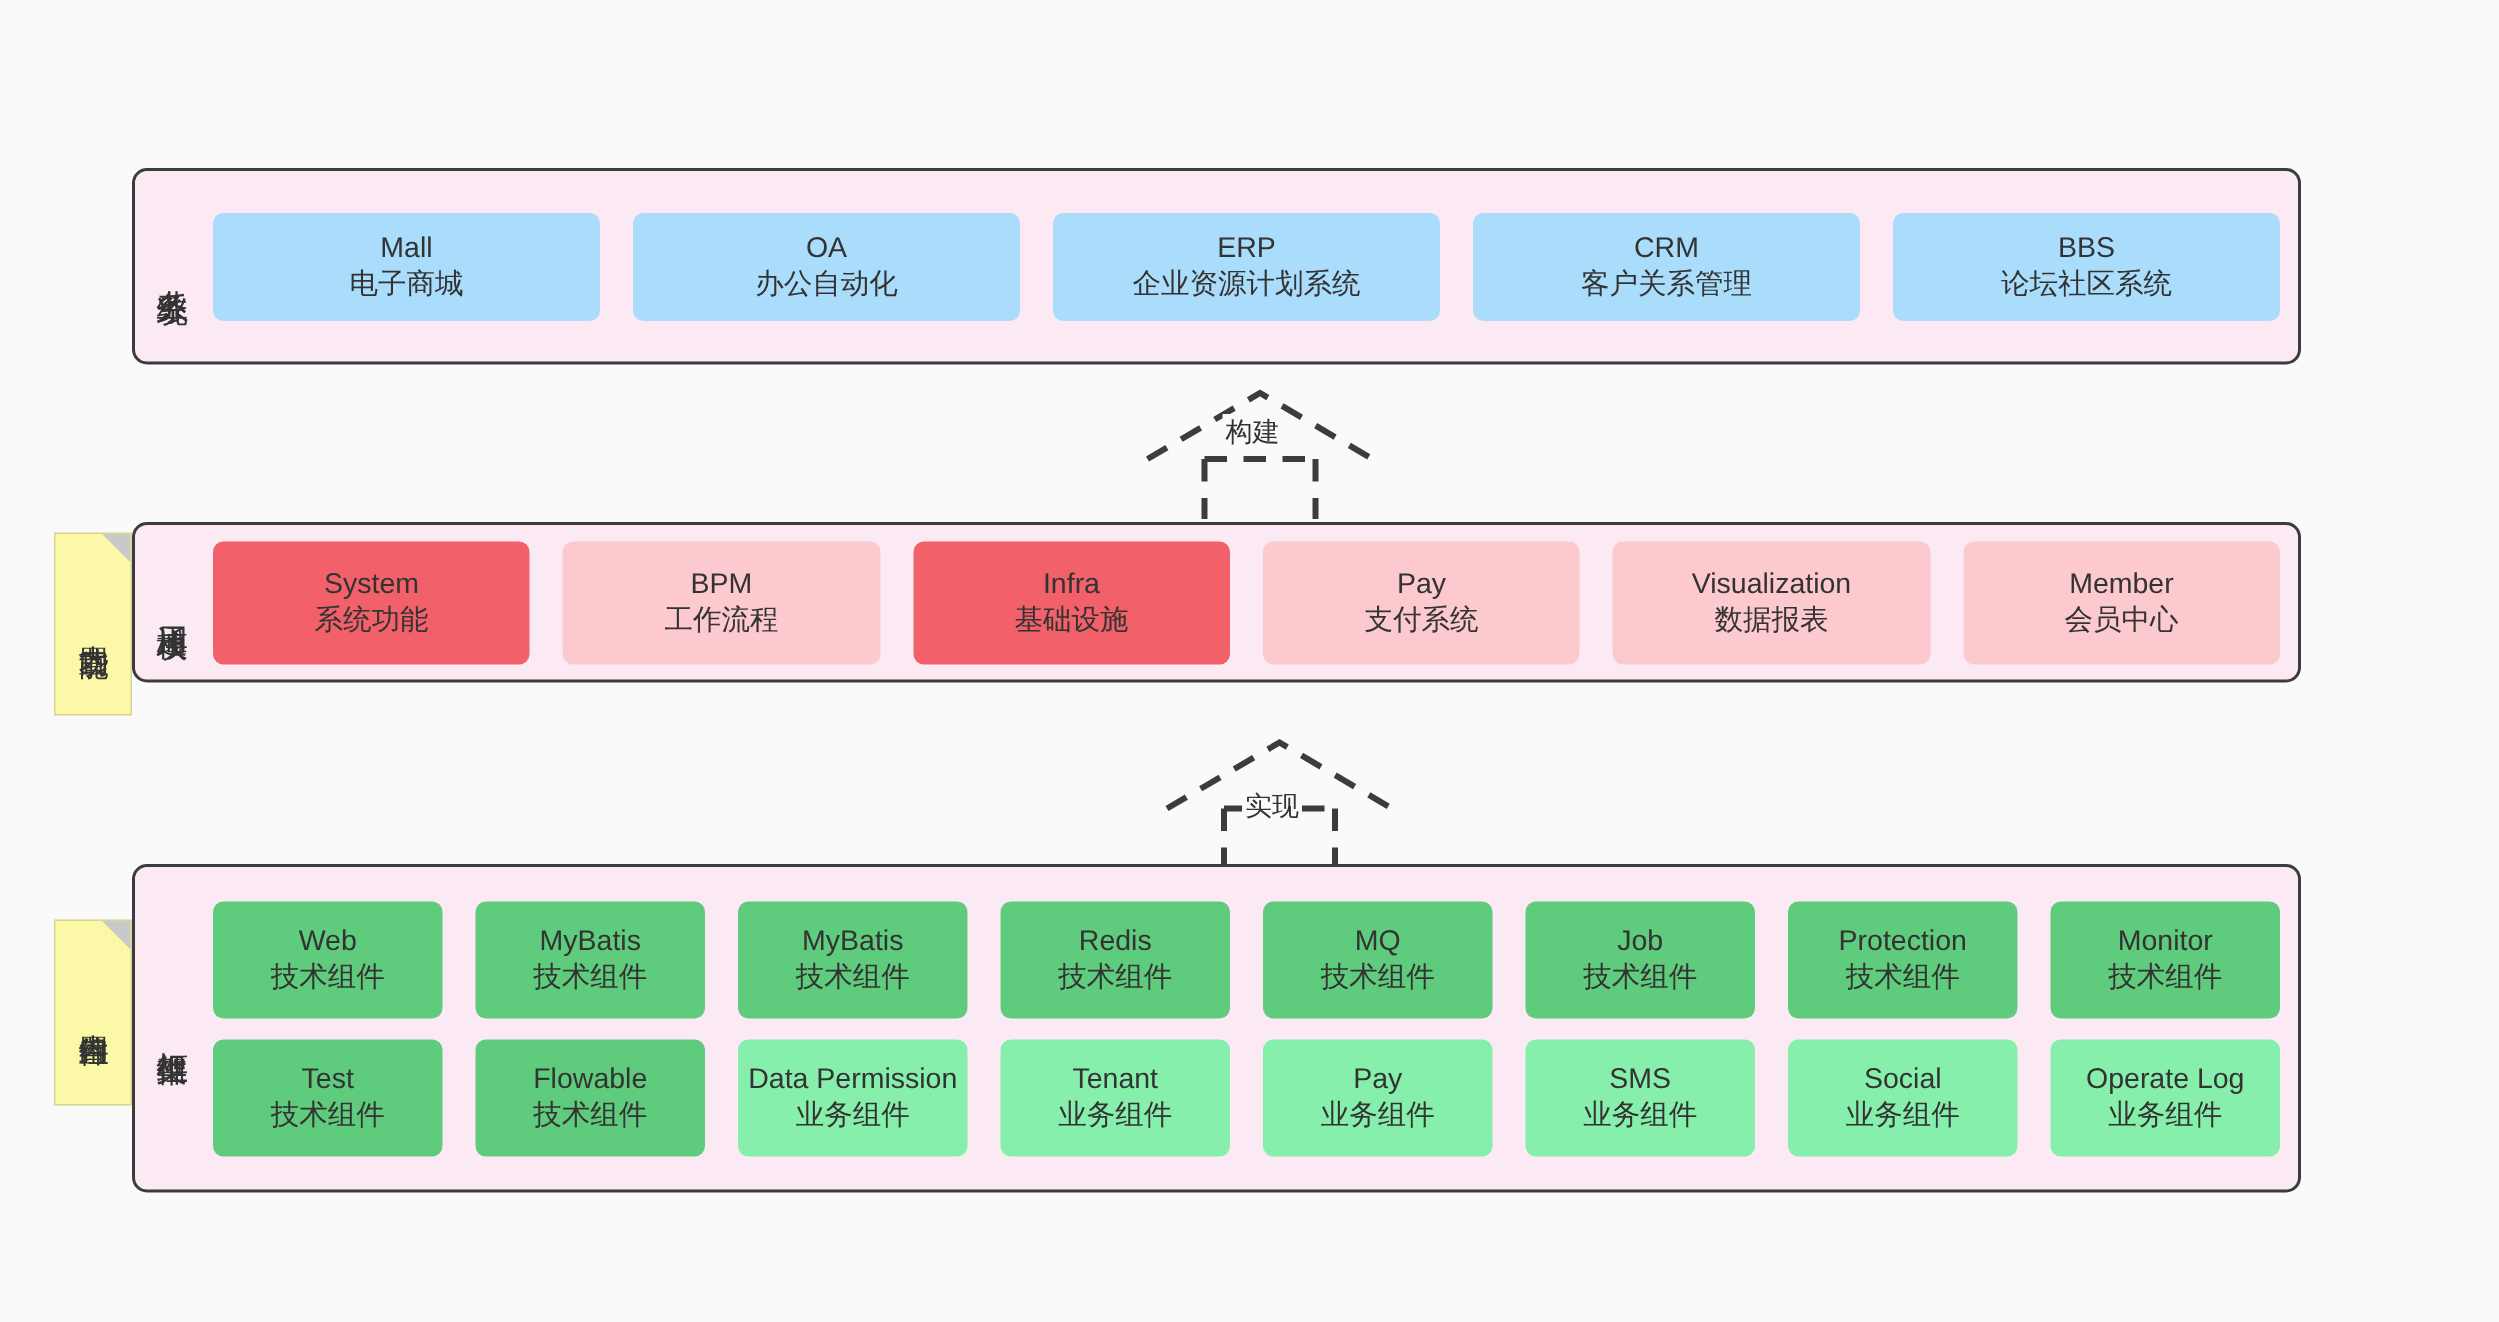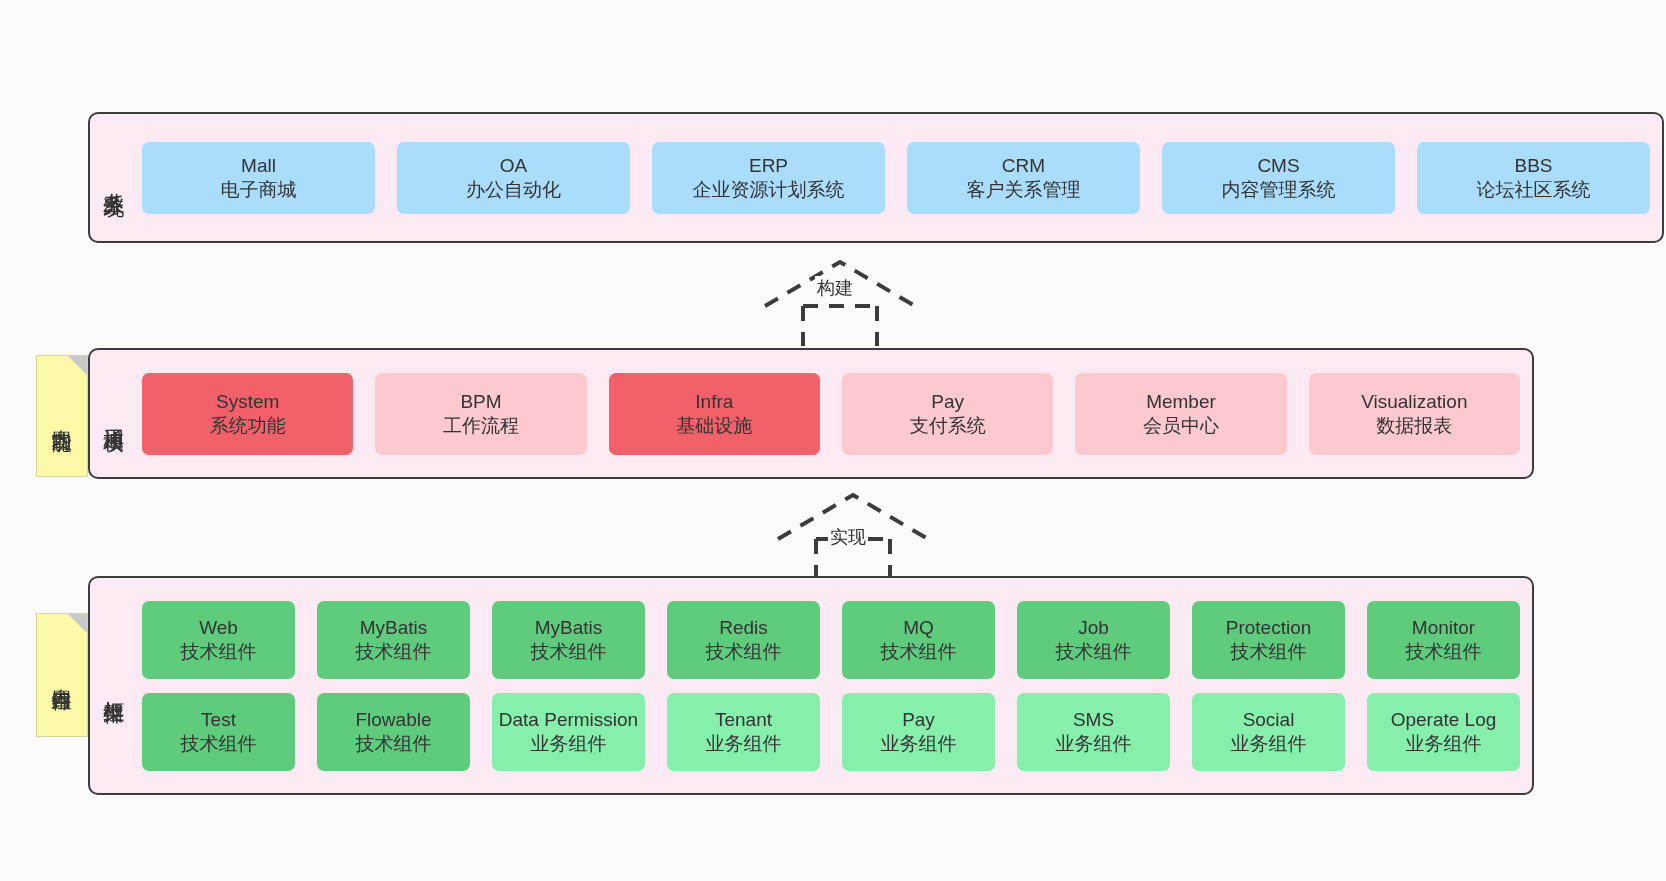--- a/index.html
+++ b/index.html
@@ -72,24 +72,24 @@
   .cell .t2 { display: block; }
 
   
   .c-blue        { background: #aadcfb; }
   .c-red         { background: #f2616a; }
   .c-pink        { background: #fbc9ce; }
   .c-green       { background: #5ecb7d; }
   .c-green-light { background: #86efac; }
 
   
-  #layer-business  { left: 88px;  top: 112px; width: 1576px; height: 131px; }
+  #layer-business  { left: 88px;  top: 112px; width: 1446px; height: 131px; }
   #layer-business  .row .cell { height: 72px; }
 
-  #layer-common    { left: 88px;  top: 348px; width: 1446px; height: 131px; }
+  #layer-common    { left: 88px;  top: 348px; width: 1446px; height: 107px; }
   #layer-common    .row .cell { height: 82px; }
 
   #layer-framework { left: 88px;  top: 576px; width: 1446px; height: 219px; }
   #layer-framework .row .cell { height: 78px; }
 
   
   .note {
     position: absolute;
     width: 52px;
     background: #fbf8a8;
@@ -152,24 +152,20 @@
         </div>
         <div class="cell c-blue">
           <span class="t1">ERP</span>
           <span class="t2">企业资源计划系统</span>
         </div>
         <div class="cell c-blue">
           <span class="t1">CRM</span>
           <span class="t2">客户关系管理</span>
         </div>
         <div class="cell c-blue">
-          <span class="t1">CMS</span>
-          <span class="t2">内容管理系统</span>
-        </div>
-        <div class="cell c-blue">
           <span class="t1">BBS</span>
           <span class="t2">论坛社区系统</span>
         </div>
       </div>
     </div>
   </div>
 
   <div class="connector" id="conn-build">
     <svg width="170" height="88" viewBox="0 0 170 88">
       <path d="M 10 48 L 85 4 L 160 48" fill="none" stroke="#3c3c3c" stroke-width="4" stroke-dasharray="15 11" stroke-linecap="butt"></path>
@@ -195,26 +191,26 @@
         </div>
         <div class="cell c-red">
           <span class="t1">Infra</span>
           <span class="t2">基础设施</span>
         </div>
         <div class="cell c-pink">
           <span class="t1">Pay</span>
           <span class="t2">支付系统</span>
         </div>
         <div class="cell c-pink">
+          <span class="t1">Visualization</span>
+          <span class="t2">数据报表</span>
+        </div>
+        <div class="cell c-pink">
           <span class="t1">Member</span>
           <span class="t2">会员中心</span>
-        </div>
-        <div class="cell c-pink">
-          <span class="t1">Visualization</span>
-          <span class="t2">数据报表</span>
         </div>
       </div>
     </div>
   </div>
 
   <div class="connector" id="conn-impl">
     <svg width="170" height="88" viewBox="0 0 170 88">
       <path d="M 10 48 L 85 4 L 160 48" fill="none" stroke="#3c3c3c" stroke-width="4" stroke-dasharray="15 11" stroke-linecap="butt"></path>
       <path d="M 48 48 L 48 88 M 48 48 L 122 48 M 122 48 L 122 88" fill="none" stroke="#3c3c3c" stroke-width="4" stroke-dasharray="15 11" stroke-linecap="butt"></path>
     </svg>

